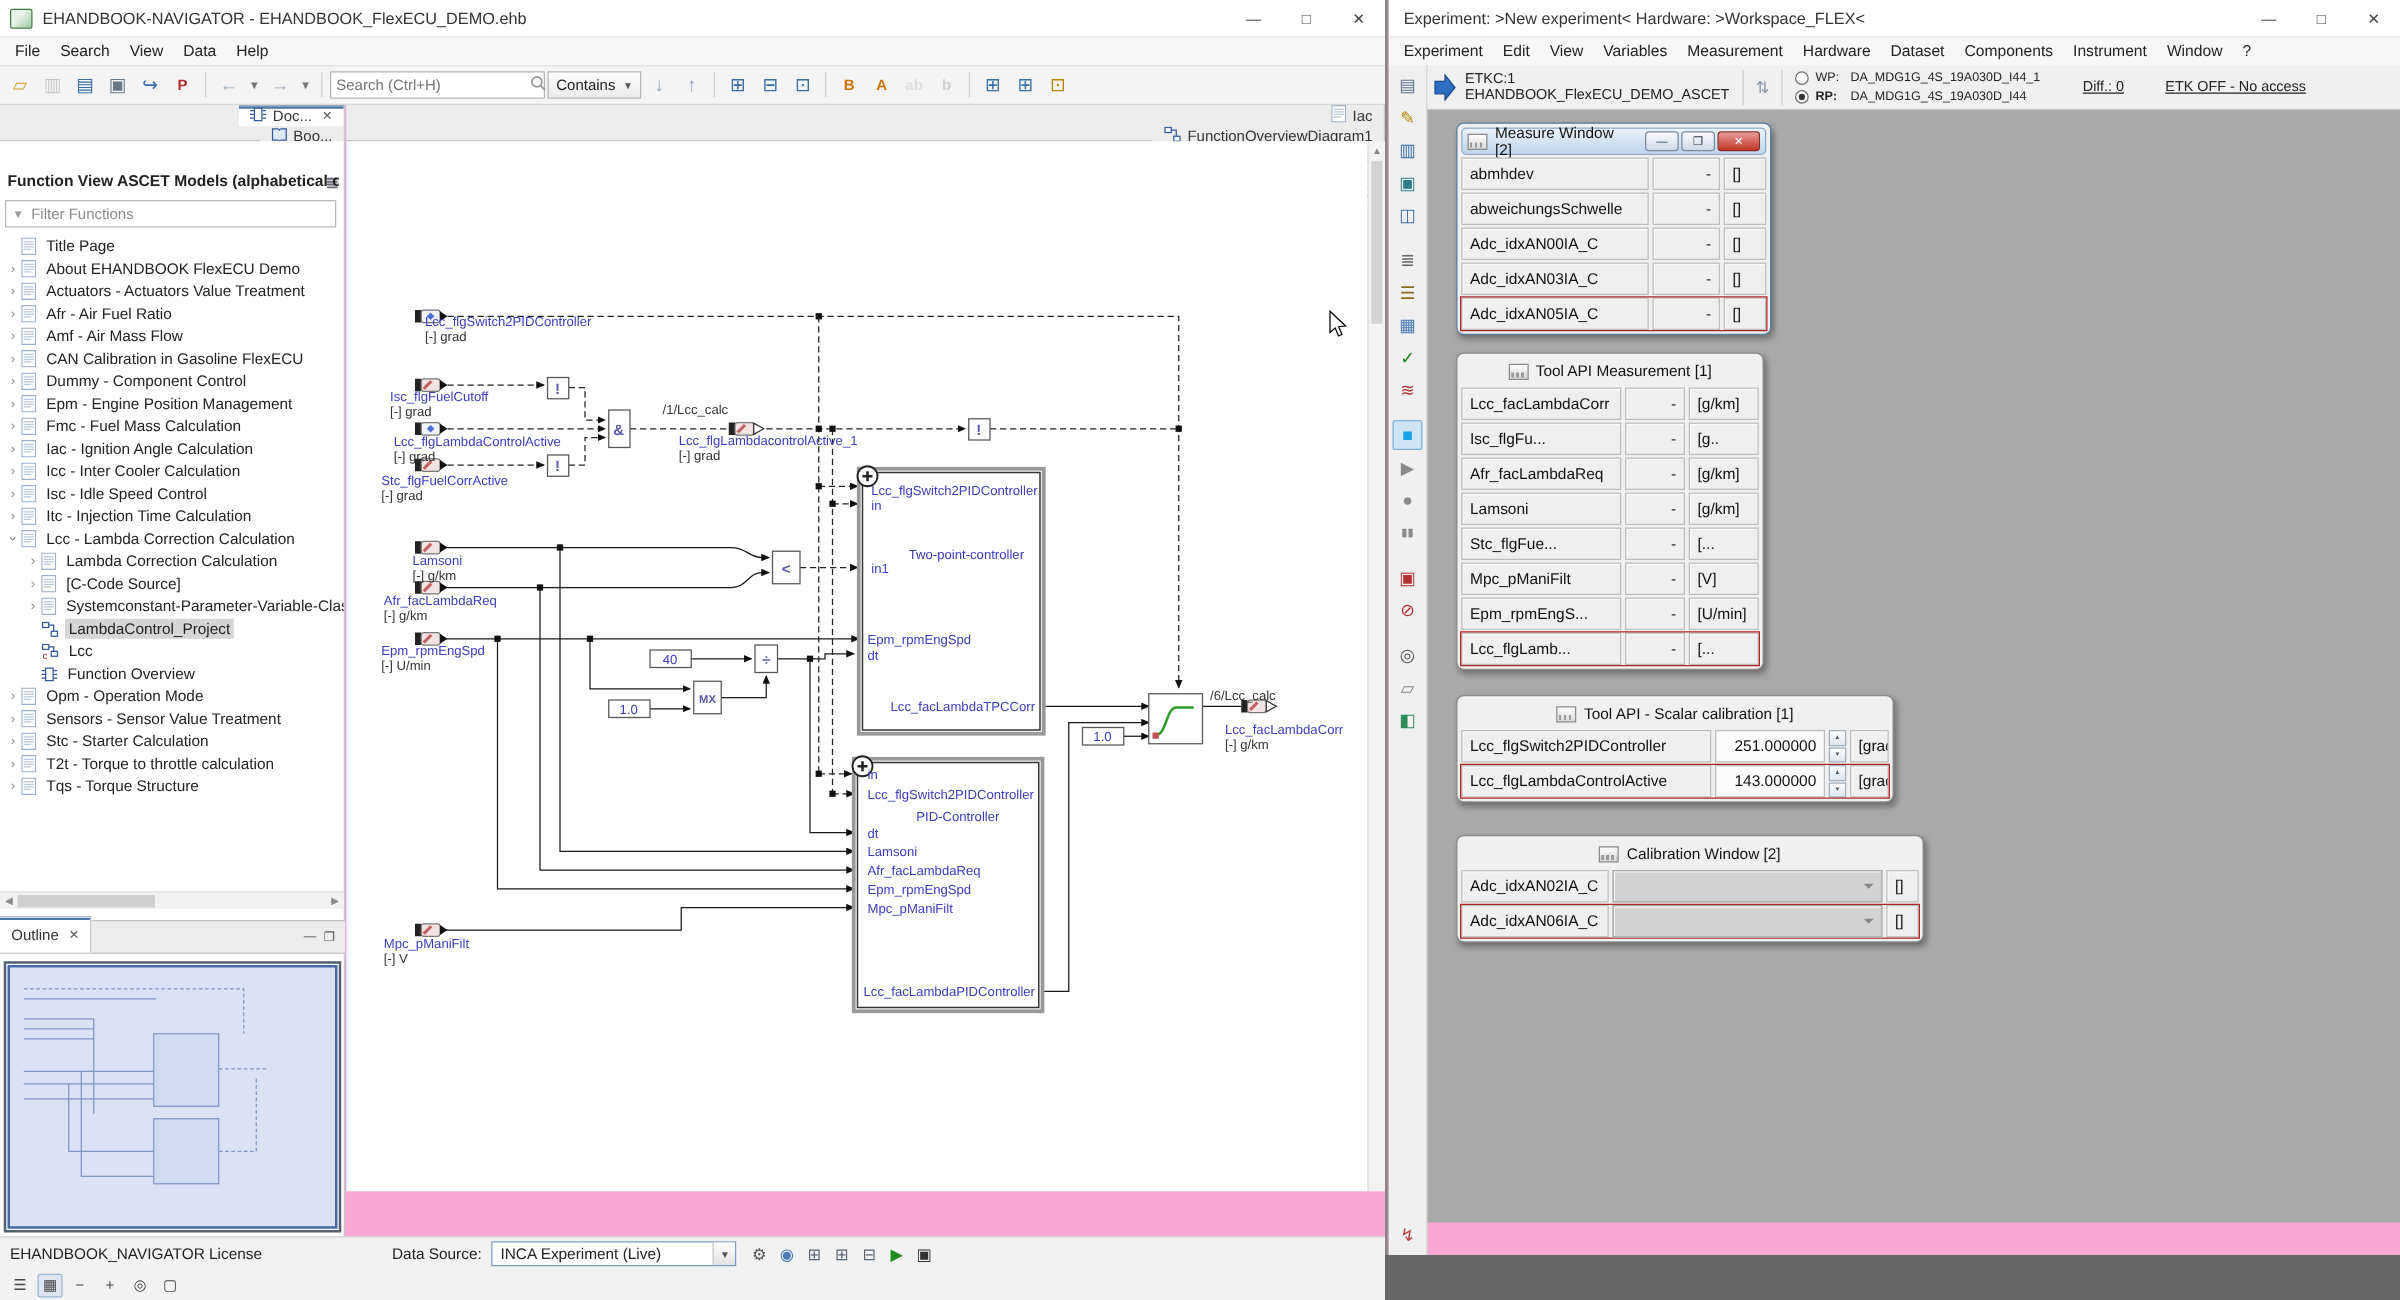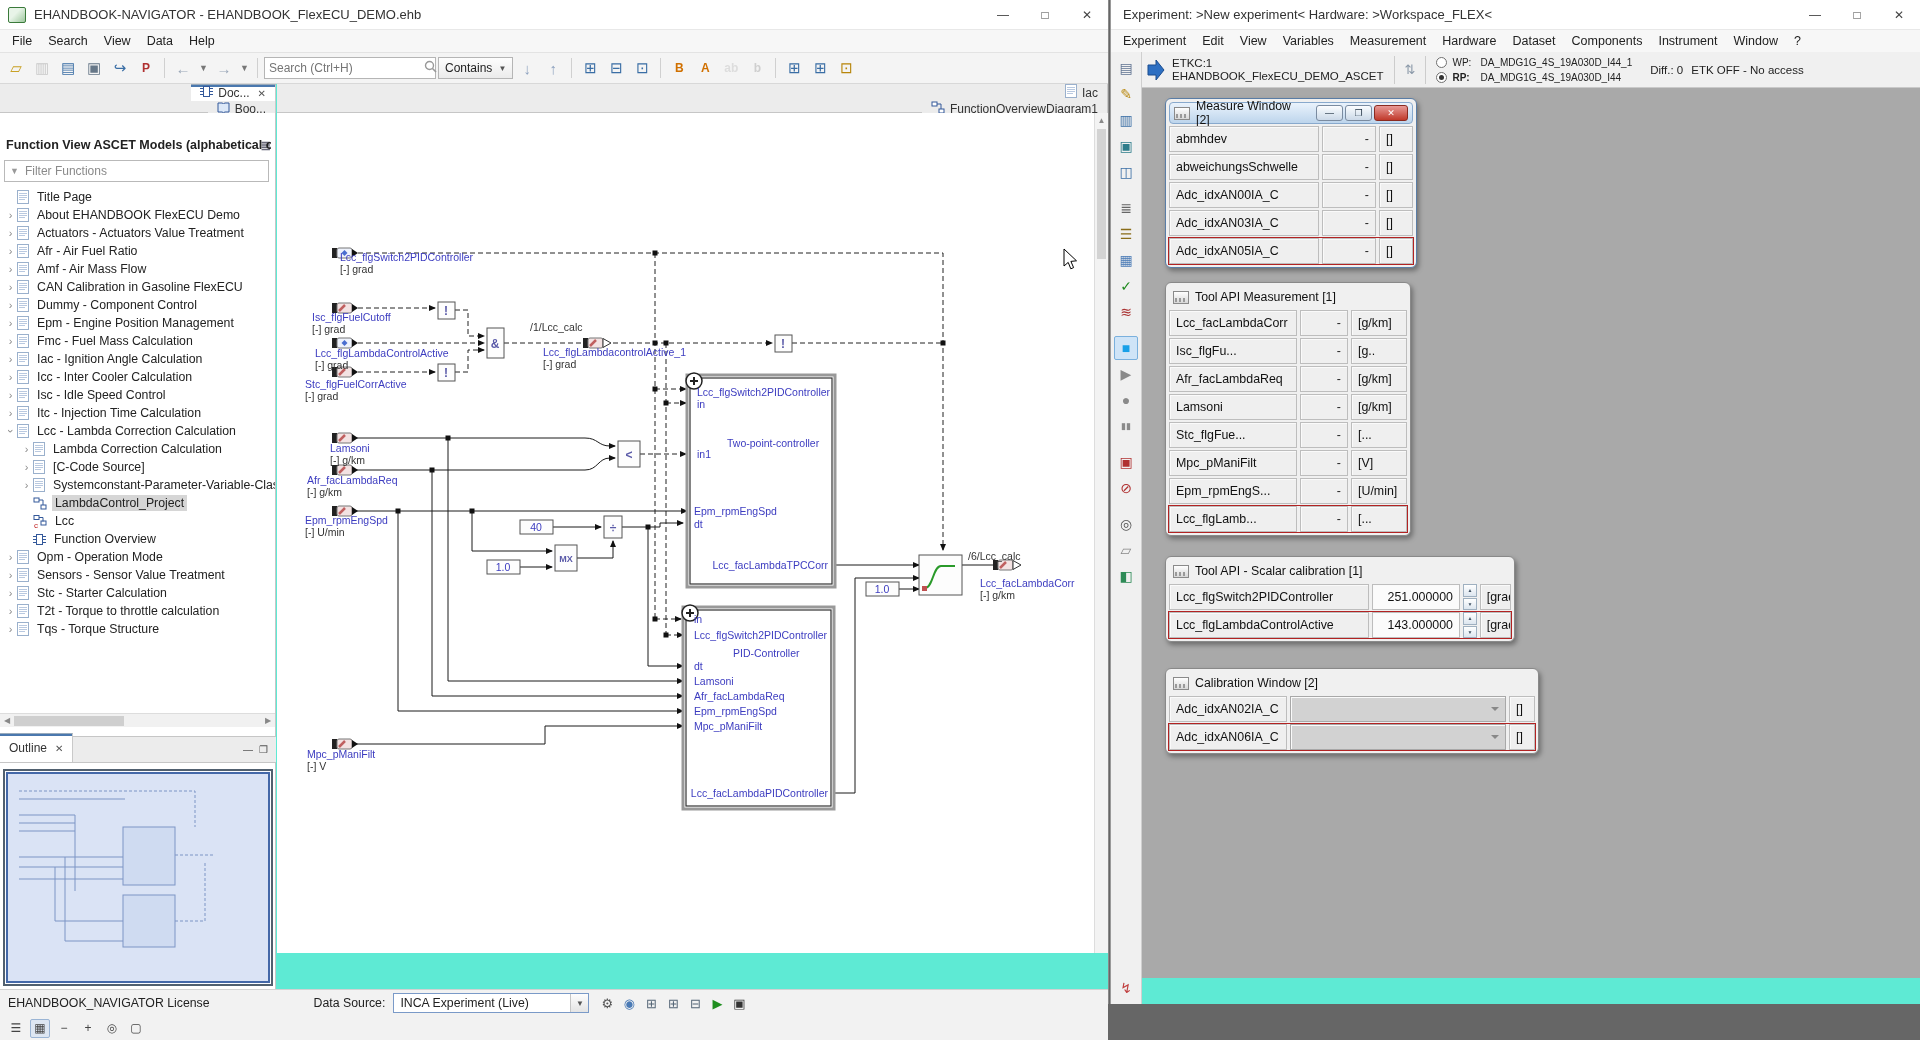--- a/index.html
+++ b/index.html
@@ -1,18 +1,18 @@
 <!DOCTYPE html>
 <html><head>
 <meta charset="utf-8">
 <style>
   * { margin:0; padding:0; box-sizing:border-box; }
   html,body { width:1920px; height:1040px; overflow:hidden; background:#666;
     font-family:"Liberation Sans", sans-serif; font-size:12px; color:#222; }
-  .win { position:absolute; top:0; height:1004px; background:#5eead4; }
+  .win { position:absolute; top:0; height:1004px; background:#f9a8d4; }
   #lwin { left:0; width:1109px; border-right:1px solid #8a8a8a; }
   #rwin { left:1110px; width:810px; border-left:1px solid #9a9a9a; }
 
   .titlebar { position:absolute; left:0; right:0; top:0; height:30px; background:#fff;
     display:flex; align-items:center; border-bottom:1px solid #e8e8e8; }
   .titlebar .appicon { width:18px; height:16px; margin:0 8px 0 8px; border:1px solid #3a7a3a;
     background:linear-gradient(135deg,#e8f4e8 40%,#9ec79e); border-radius:2px; }
   .titlebar .ttl { font-size:13px; color:#333; white-space:nowrap; }
   .winbtns { margin-left:auto; display:flex; height:30px; }
   .winbtn { width:42px; height:30px; display:flex; align-items:center; justify-content:center;
@@ -112,21 +112,21 @@
   #etkbar .etxt { font-size:11.5px; line-height:13px; margin-left:6px; }
   #etkbar .vsep { width:1px; height:28px; background:#cccccc; margin:0 10px; }
   .radio { width:11px; height:11px; border:1px solid #707070; border-radius:50%; background:#fff;
     position:relative; flex:none; margin-right:5px; }
   .radio.sel:after { content:""; position:absolute; inset:2px; background:#333; border-radius:50%; }
   .radrow { display:flex; align-items:center; font-size:10px; height:15px; }
 
   #rworkspace { position:absolute; left:31px; right:0; top:88px; bottom:26px; background:#a9a9a9; }
   .panel { position:absolute; background:#f0f0f0; border:1px solid #898989; border-radius:6px;
     box-shadow:2px 3px 5px rgba(0,0,0,.35); padding:3px; }
-  .ptitle { height:22px; display:flex; align-items:center; gap:6px; padding:0 4px; font-size:12.3px; color:#111; }
+  .ptitle { height:22px; display:flex; align-items:center; gap:6px; padding:0 4px; font-size:12.3px; color:#111;justify-content:center; }
   .panel.activewin { border-color:#5a7da6; }
   .panel.activewin .ptitle { background:linear-gradient(#eaf3fc,#bdd5ec); border:1px solid #88a9cd;
     border-radius:4px; }
   .wicon { width:16px; height:13px; border:1px solid #8a8a8a; background:linear-gradient(#fefefe,#d8d8d8);
     position:relative; flex:none; }
   .wicon:after { content:""; position:absolute; left:1px; right:1px; bottom:1px; height:4px;
     background:repeating-linear-gradient(90deg,#9a9a9a 0 2px,transparent 2px 4px); }
   .mwb { width:27px; height:16px; border:1px solid #7a8ba0; border-radius:3px; margin-left:2px;
     background:linear-gradient(#fbfdff,#cbd9e8); display:flex; align-items:center; justify-content:center;
     font-size:9px; color:#234; }
@@ -898,21 +898,21 @@
         <span class="radio"></span>
         <span style="width:28px">WP:</span>
         <span>DA_MDG1G_4S_19A030D_I44_1</span>
       </div>
       <div class="radrow">
         <span class="radio sel"></span>
         <b style="width:28px">RP:</b>
         <span>DA_MDG1G_4S_19A030D_I44</span>
       </div>
     </div>
-    <div style="margin-left:18px;font-size:11.5px;display:flex;gap:8px;">
+    <div style="margin-left:34px;font-size:11.5px;display:flex;gap:33px;text-decoration:underline;">
       <span>Diff.: 0</span>
       <span>ETK OFF - No access</span>
     </div>
   </div>
 
   <div id="rworkspace">
     <div class="panel activewin p-measure" id="p-measure" style="left:23px;top:10px;width:252px;">
       <div class="ptitle">
         <span class="wicon"></span>
         <span>Measure Window [2]</span>

